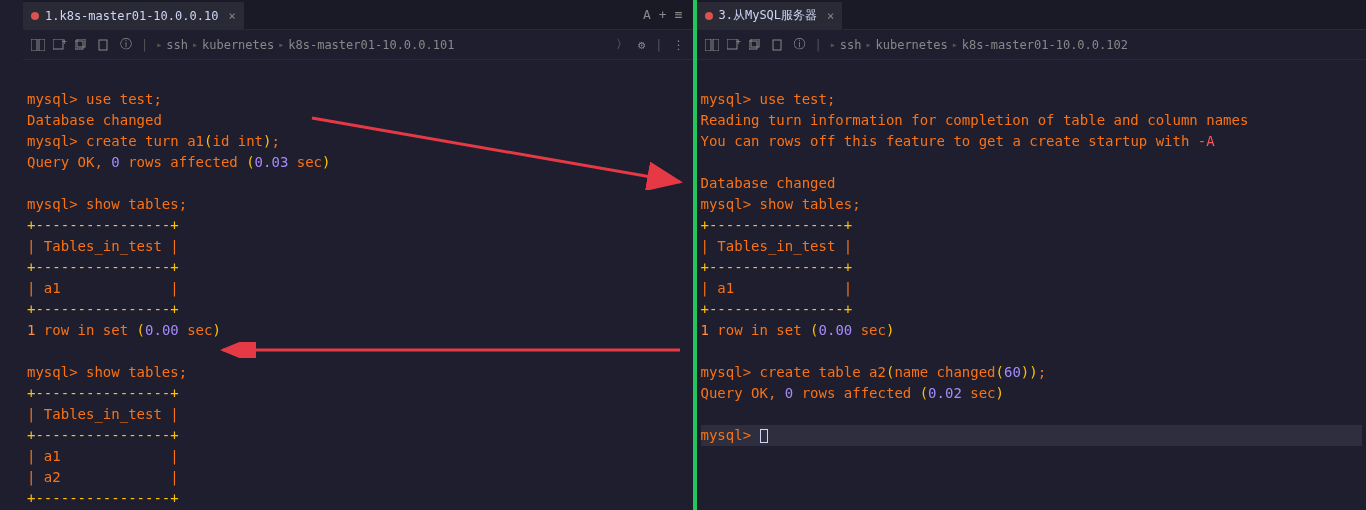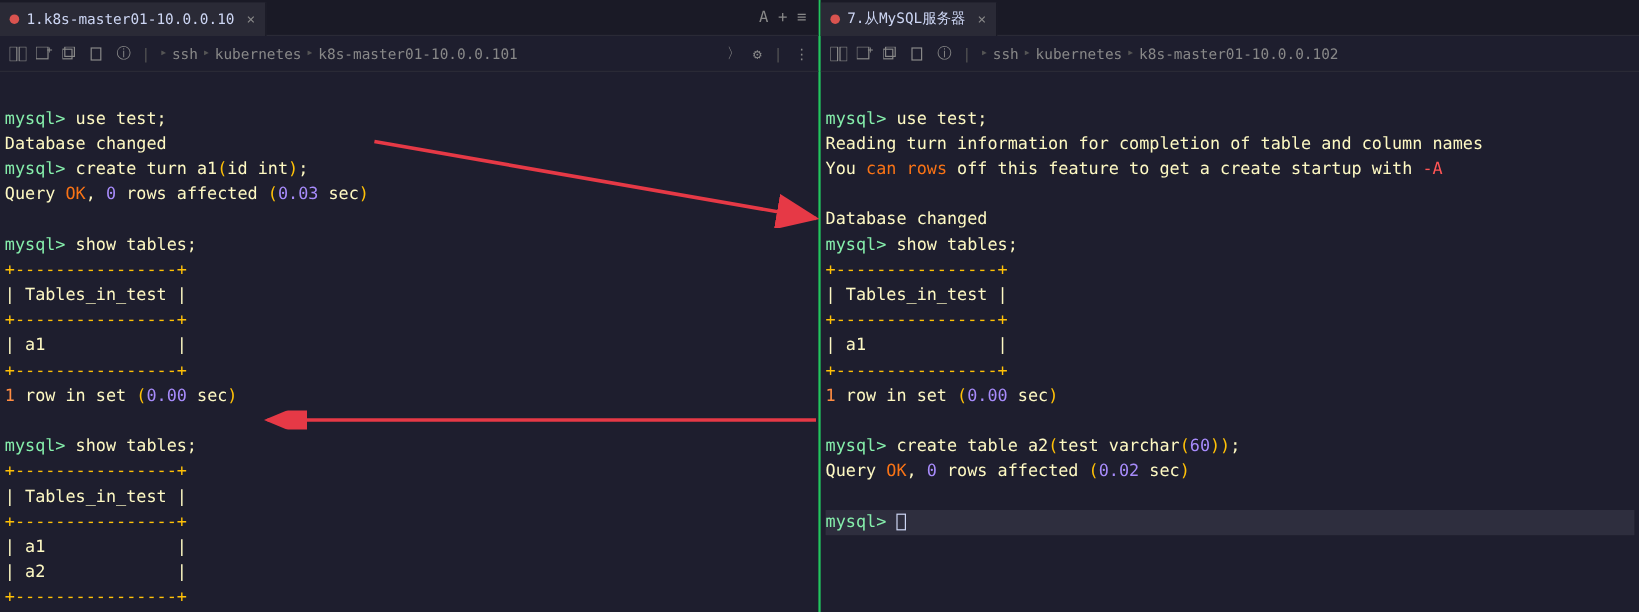--- a/index.html
+++ b/index.html
@@ -14,21 +14,21 @@
       display: flex;
       position: relative;
     }
     .pane {
       flex: 1;
       display: flex;
       flex-direction: column;
       background: #1e1e2e;
       position: relative;
     }
-    .pane-left { border-right: 2px solid #22c55e; }
+    .pane-left { border-right: 4px solid #22c55e; padding-left: 23px; }
     .tab-bar {
       height: 30px;
       background: #1a1a26;
       display: flex;
       align-items: center;
       border-bottom: 1px solid #2a2a36;
     }
     .tab {
       height: 28px;
       display: flex;
@@ -87,28 +87,28 @@
     }
     .terminal {
       flex: 1;
       padding: 8px 4px;
       font-size: 14px;
       line-height: 1.5;
       overflow: hidden;
       font-family: 'Consolas', 'Monaco', monospace;
       white-space: pre;
     }
-    .prompt { color: #86efac; }
+    .prompt { color: #f97316; }
     .num { color: #a78bfa; }
     .green { color: #f97316; }
     .yellow { color: #ffc107; }
     .red { color: #ff5555; }
     .row-num { color: #ff8c42; }
     .paren { color: #ffc107; }
-    .white { color: #fef9c3; }
+    .white { color: #f97316; }
     .caret {
       display: inline-block;
       width: 8px; height: 14px;
       border: 1px solid #cdd6f4;
       vertical-align: middle;
     }
     .highlight-line {
       background: #2e2e3e;
       display: inline-block;
       width: 100%;
@@ -200,21 +200,21 @@
 <span class="white">| a2             |</span>
 <span class="yellow">+----------------+</span>
 
 </div>
 </div>
 
 <div class="pane">
   <div class="tab-bar">
     <div class="tab">
       <span class="tab-dot"></span>
-      <span class="tab-label">7.从MySQL服务器</span>
+      <span class="tab-label">3.从MySQL服务器</span>
       <span class="tab-close">×</span>
     </div>
   </div>
 
   <div class="toolbar">
     <span class="tb-icon">
       <svg width="14" height="12" viewBox="0 0 14 12">
           <rect x="0" y="0" width="6" height="12" fill="none" stroke="#888"></rect>
           <rect x="8" y="0" width="6" height="12" fill="none" stroke="#888"></rect>
         </svg>
@@ -255,21 +255,21 @@
 
 <span class="white">Database changed</span>
 <span><span class="prompt">mysql&gt;</span><span class="white"> show tables;</span></span>
 <span class="yellow">+----------------+</span>
 <span class="white">| Tables_in_test |</span>
 <span class="yellow">+----------------+</span>
 <span class="white">| a1             |</span>
 <span class="yellow">+----------------+</span>
 <span><span class="row-num">1</span><span class="white"> row in set </span><span class="paren">(</span><span class="num">0.00</span><span class="white"> sec</span><span class="paren">)</span></span>
 
-<span><span class="prompt">mysql&gt;</span><span class="white"> create table a2</span><span class="paren">(</span><span class="white">test varchar</span><span class="paren">(</span><span class="num">60</span><span class="paren">)</span><span class="paren">)</span><span class="white">;</span></span>
+<span><span class="prompt">mysql&gt;</span><span class="white"> create table a2</span><span class="paren">(</span><span class="white">name changed</span><span class="paren">(</span><span class="num">60</span><span class="paren">)</span><span class="paren">)</span><span class="white">;</span></span>
 <span><span class="white">Query </span><span class="green">OK</span><span class="white">, </span><span class="num">0</span><span class="white"> rows affected </span><span class="paren">(</span><span class="num">0.02</span><span class="white"> sec</span><span class="paren">)</span></span>
 
 <span class="highlight-line"><span class="prompt">mysql&gt;</span><span> </span><span class="caret"></span></span>
 </div>
 </div>
 
 <svg class="arrow" style="left:310px;top:110px;width:380px;height:80px">
   <defs>
       <marker id="ah1" markerWidth="12" markerHeight="10" refX="11" refY="5" orient="auto">
         <polygon points="0 0, 12 5, 0 10" fill="#e63946"></polygon>

